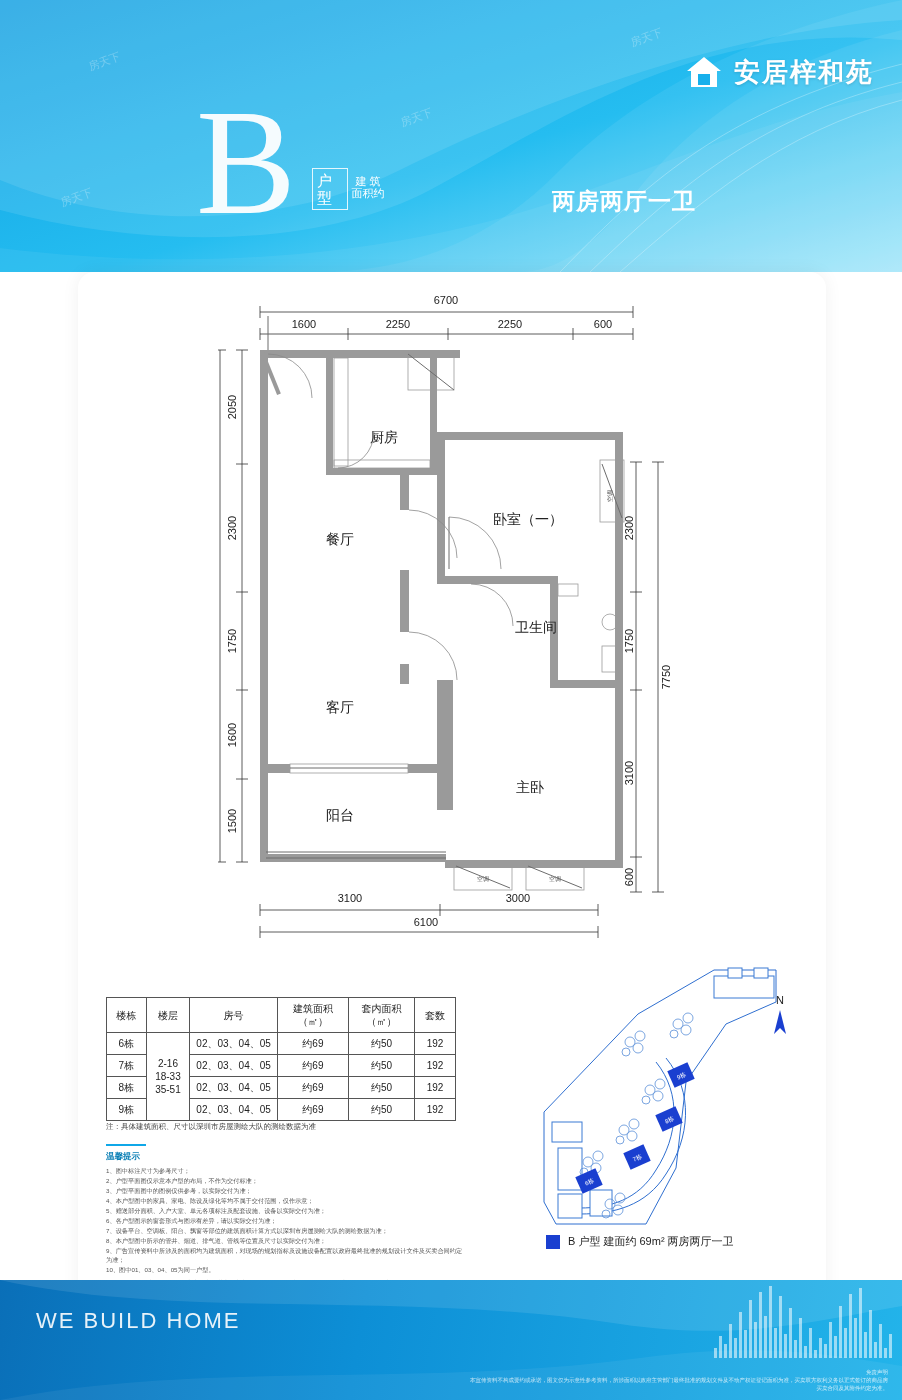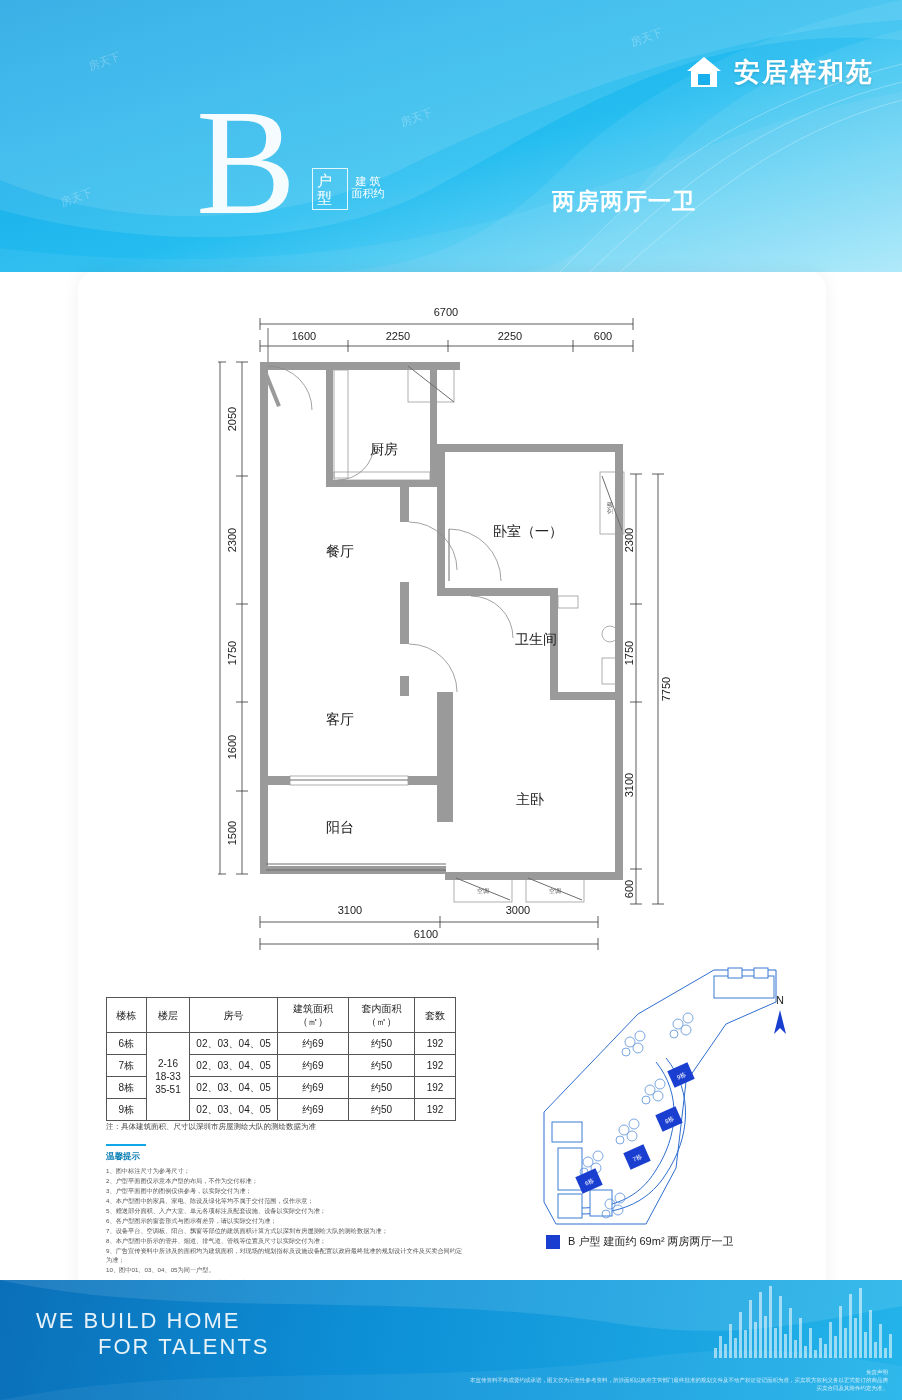--- a/index.html
+++ b/index.html
@@ -135,21 +135,21 @@
     height: 1050px;
     background: #ffffff;
     border-radius: 16px 16px 0 0;
     box-shadow: 0 0 18px rgba(0,0,0,.06);
   }
 
   
   .plan {
     position: absolute;
     left: 140px;
-    top: 32px;
+    top: 20px;
     width: 470px;
     height: 660px;
     text-align: right;
   }
   .plan svg { display: block; }
 
   
   .tbl-wrap {
     position: absolute;
     left: 28px;
@@ -726,21 +726,20 @@
         <i style="height:26px"></i>
         <i style="height:48px"></i>
       <i style="height:16px"></i>
         <i style="height:34px"></i>
         <i style="height:10px"></i>
         <i style="height:24px"></i>
     </div>
 
     <div class="footer-slogan">
       <span>WE BUILD HOME</span>
-      <span class="l2">FOR TALENTS</span>
     </div>
 
     <div class="footer-fine">
       <div>免责声明</div>
       <div>本宣传资料不构成要约或承诺，图文仅为示意性参考资料，所涉面积以政府主管部门最终批准的规划文件及不动产权证登记面积为准，买卖双方权利义务以正式签订的商品房买卖合同及其附件约定为准。</div>
     </div>
   </div>
 
 </div>
 

